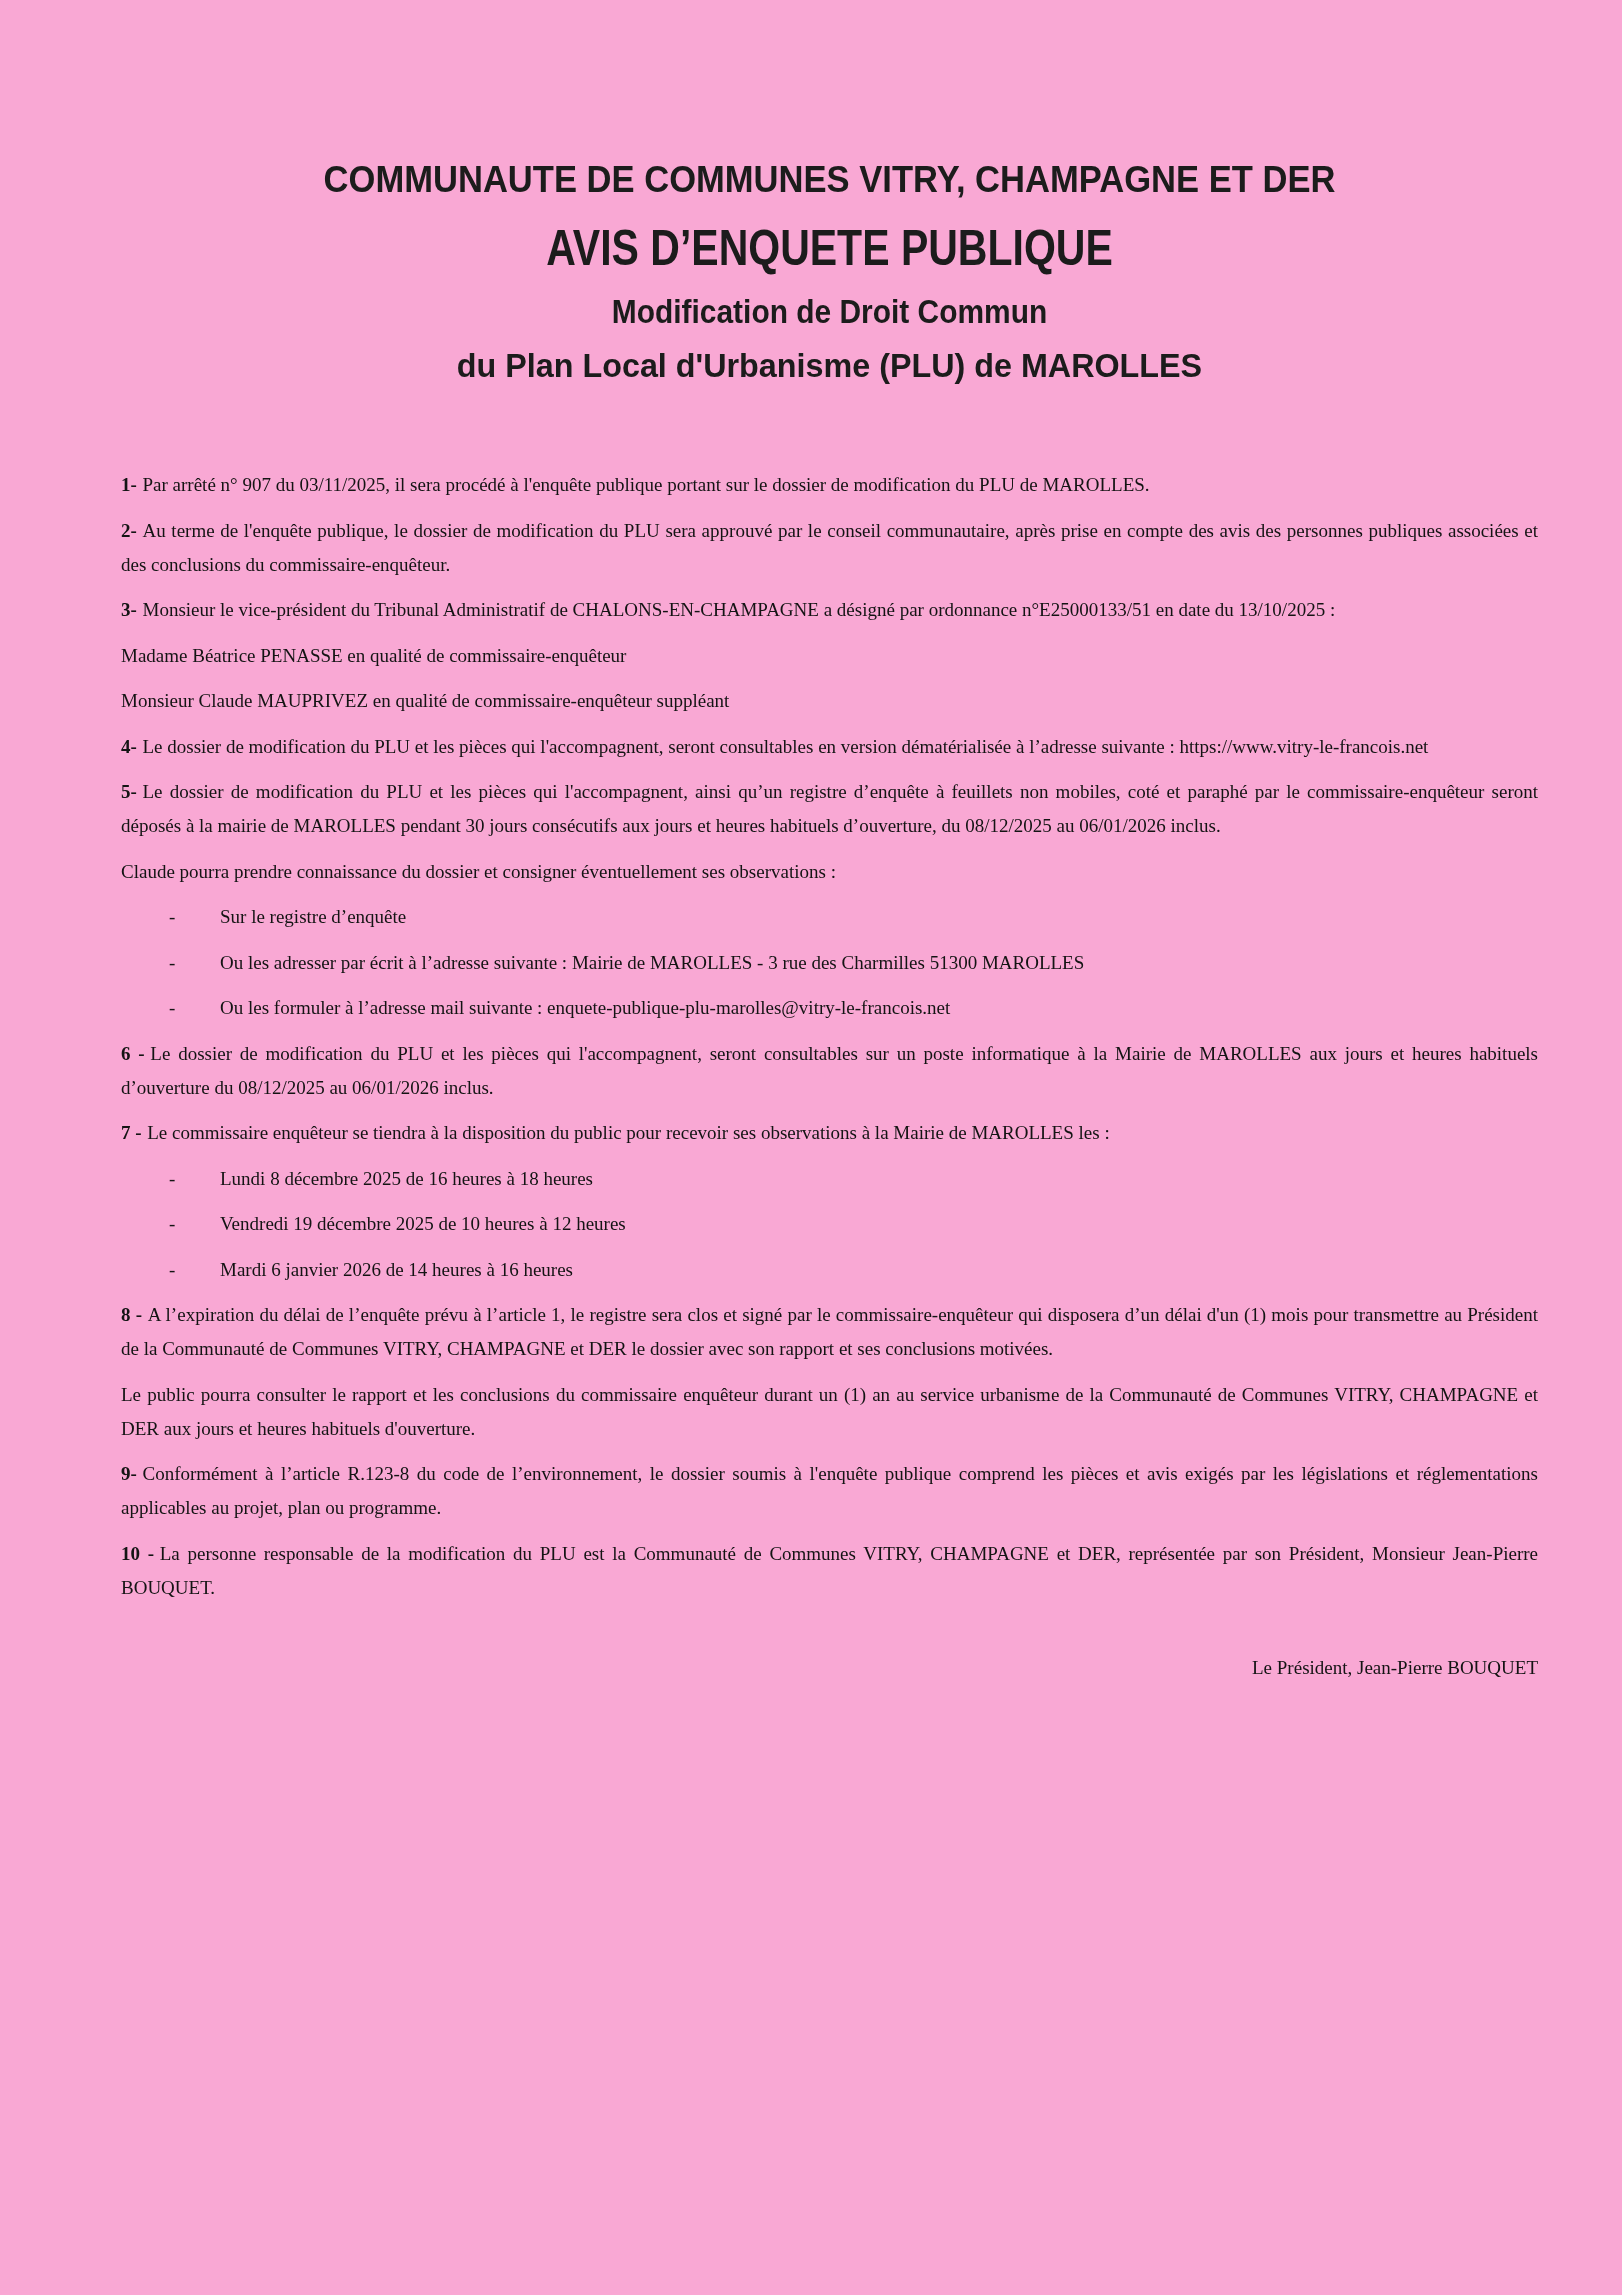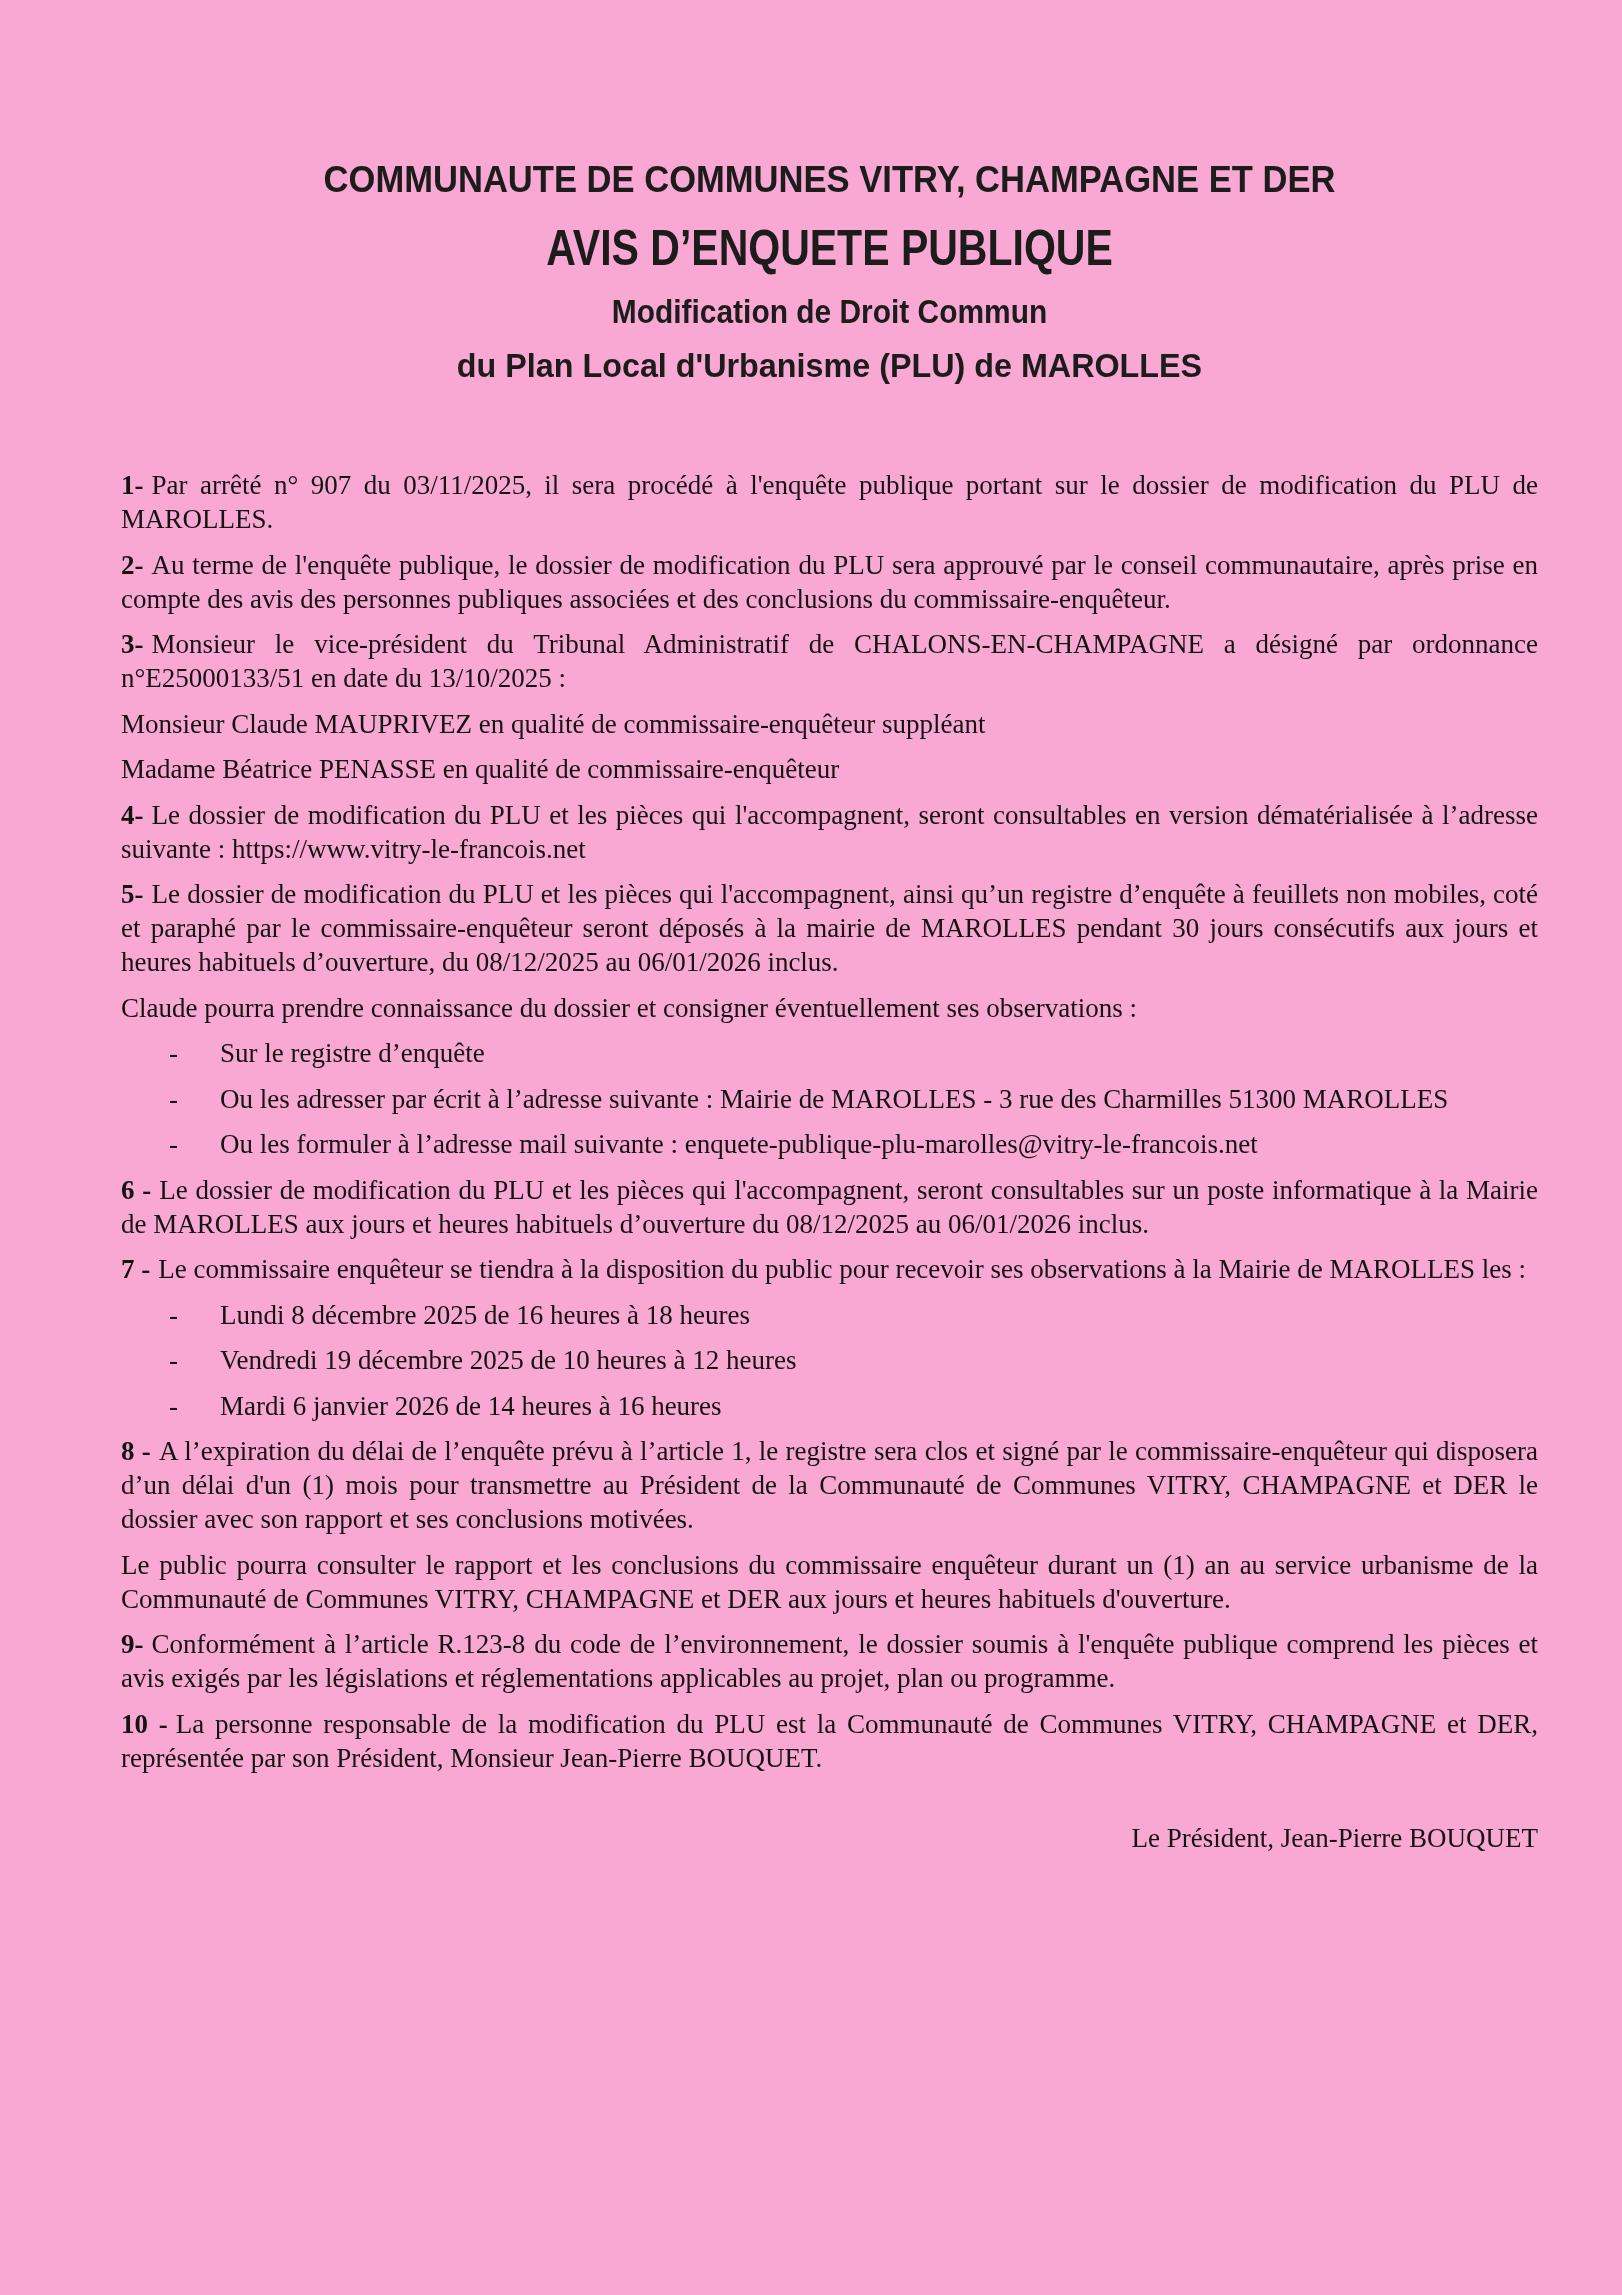--- a/index.html
+++ b/index.html
@@ -53,21 +53,21 @@
   .sub2 {
     font-size: 34px;
     line-height: 1;
     transform: scaleX(0.95);
     transform-origin: 50% 50%;
   }
   
   .doc-body {
     margin-top: 86px;
     font-family: "Liberation Serif", "DejaVu Serif", serif;
-    font-size: 27px;
+    font-size: 19px;
     line-height: 34px;
     text-align: justify;
     color: #141414;
   }
   .para {
     margin: 0 0 11.5px 0;
   }
   .pnum {
     font-weight: bold;
     margin-right: 0.30em;
@@ -102,23 +102,23 @@
 
     <main class="doc-body">
 
       <p class="para"><strong class="pnum">1-</strong><span>Par arrêté n° 907 du 03/11/2025, il sera procédé à l'enquête publique portant sur le dossier de modification du PLU de MAROLLES.</span></p>
 
 
       <p class="para"><strong class="pnum">2-</strong><span>Au terme de l'enquête publique, le dossier de modification du PLU sera approuvé par le conseil communautaire, après prise en compte des avis des personnes publiques associées et des conclusions du commissaire-enquêteur.</span></p>
 
       <p class="para"><strong class="pnum">3-</strong><span>Monsieur le vice-président du Tribunal Administratif de CHALONS-EN-CHAMPAGNE a désigné par ordonnance n°E25000133/51 en date du 13/10/2025 :</span></p>
 
+      <p class="para">Madame Béatrice PENASSE en qualité de commissaire-enquêteur</p>
+
       <p class="para">Monsieur Claude MAUPRIVEZ en qualité de commissaire-enquêteur suppléant</p>
-
-      <p class="para">Madame Béatrice PENASSE en qualité de commissaire-enquêteur</p>
 
       <p class="para"><strong class="pnum">4-</strong><span>Le dossier de modification du PLU et les pièces qui l'accompagnent, seront consultables en version dématérialisée à l’adresse suivante : https://www.vitry-le-francois.net</span></p>
 
       <p class="para"><strong class="pnum">5-</strong><span>Le dossier de modification du PLU et les pièces qui l'accompagnent, ainsi qu’un registre d’enquête à feuillets non mobiles, coté et paraphé par le commissaire-enquêteur seront déposés à la mairie de MAROLLES pendant 30 jours consécutifs aux jours et heures habituels d’ouverture, du 08/12/2025 au 06/01/2026 inclus.</span></p>
 
       <p class="para">Claude pourra prendre connaissance du dossier et consigner éventuellement ses observations :</p>
 
       <div>
         <div class="li">
           <span class="dash">-</span>

